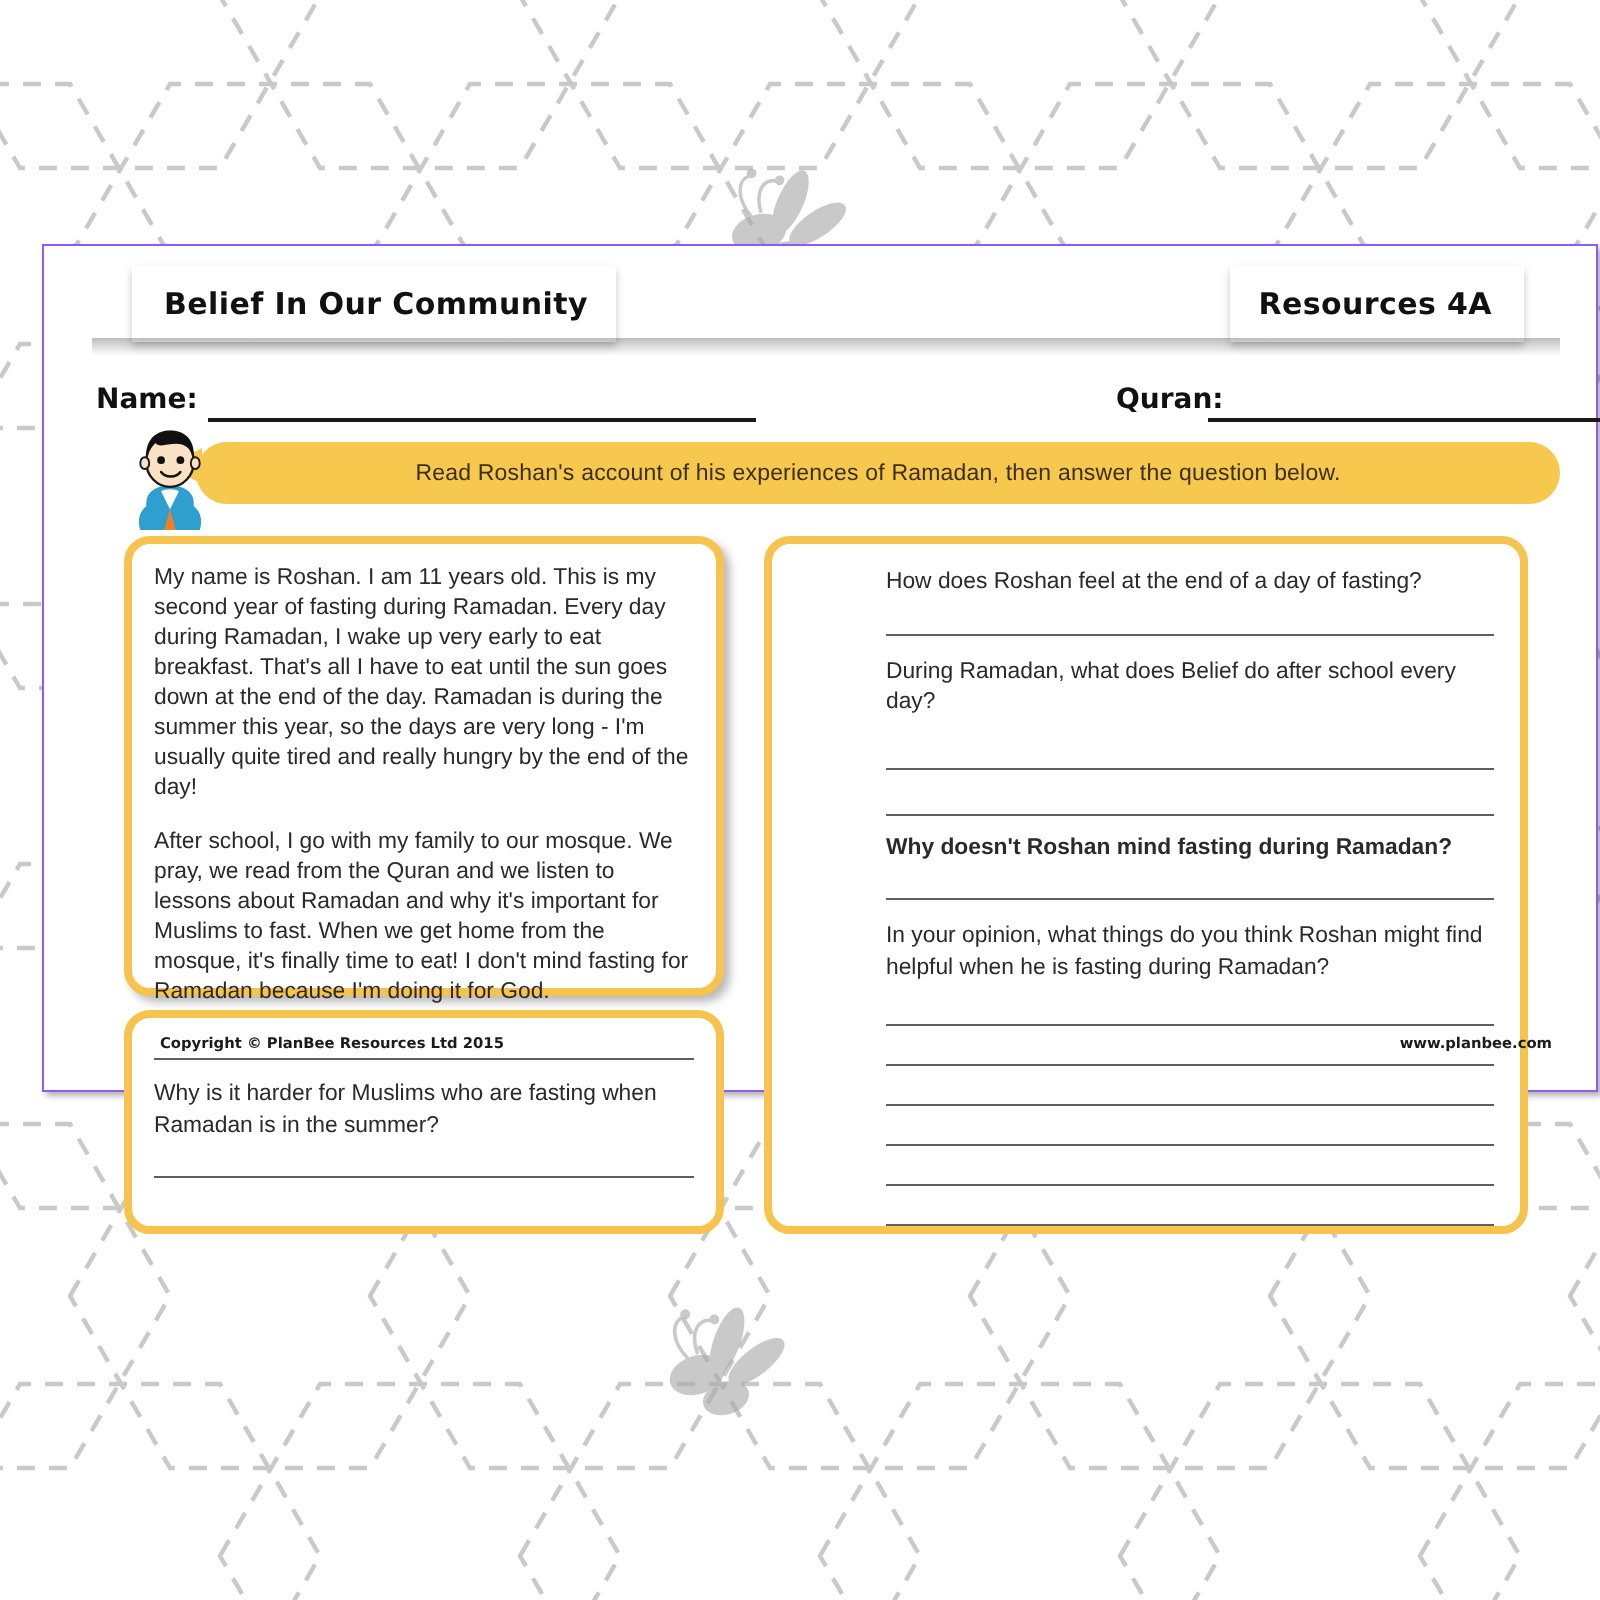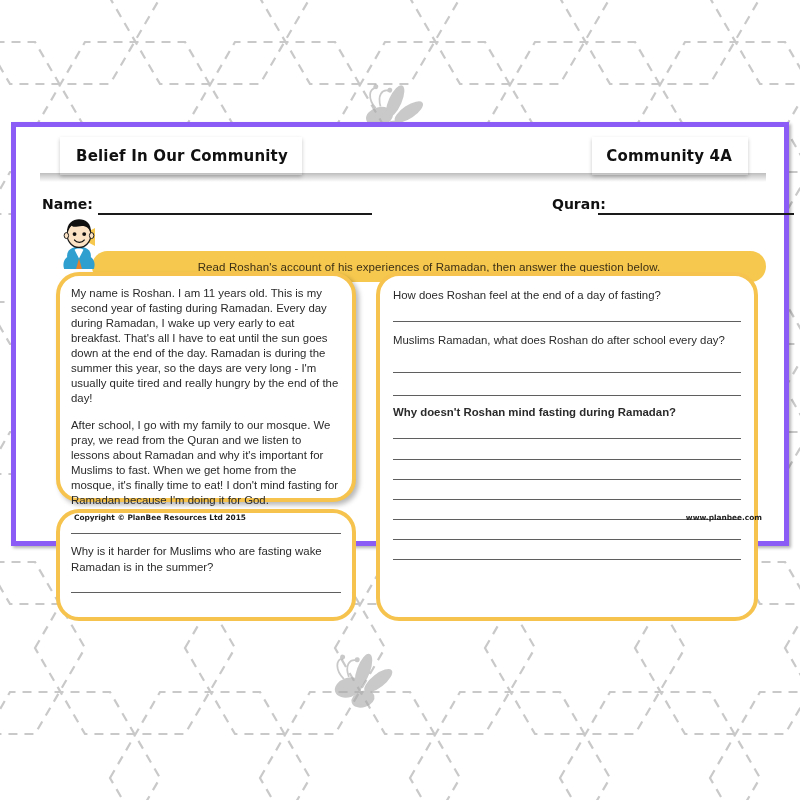--- a/index.html
+++ b/index.html
@@ -23,26 +23,26 @@
 
   .bg-bee {
     position: absolute;
     z-index: 1;
     opacity: .62;
   }
 
   
   #page {
     position: absolute;
-    left: 11px;
+    left: 21px;
     top: 122px;
     width: 778px;
     height: 424px;
     background: #ffffff;
-    border: 5px solid #8b5cf6;
+    border: 1px solid #8b5cf6;
     box-shadow: 2px 2px 3px rgba(0,0,0,.30);
     z-index: 2;
   }
 
   
   .title-bar {
     position: absolute;
     left: 0; top: 0;
     width: 100%;
     height: 60px;
@@ -103,21 +103,20 @@
     position: absolute;
     left: 76px;
     right: 18px;
     top: 98px;
     height: 31px;
     background: #f6c84e;
     border-radius: 16px;
     display: flex;
     align-items: center;
     justify-content: center;
-    margin-top: 26px;
   }
   .banner-tail {
     position: absolute;
     left: 62px;
     top: 101px;
     width: 0; height: 0;
     border-top: 9px solid transparent;
     border-bottom: 9px solid transparent;
     border-right: 17px solid #f6c84e;
   }
@@ -135,21 +134,21 @@
     width: 46px;
     height: 52px;
     z-index: 4;
   }
 
   
   .panel {
     position: absolute;
     background: #ffffff;
     border: 4px solid #f6c44e;
-    border-radius: 23px;
+    border-radius: 13px;
   }
   .panel.shadowed { box-shadow: 3px 3px 5px rgba(0,0,0,.28); }
 
   #passage-panel   { left: 40px;  top: 145px; width: 300px; height: 230px; }
   #leftq-panel     { left: 40px;  top: 382px; width: 300px; height: 112px; }
   #rightq-panel    { left: 360px; top: 145px; width: 382px; height: 349px; }
 
   .panel-inner { padding: 10px 11px 6px 11px; }
 
   .passage-p {
@@ -330,21 +329,21 @@
   </g>
 </svg>
 
 <div id="page">
 
   <div class="title-bar">
     <div class="title-plate left">
       <span class="title-text">Belief In Our Community</span>
     </div>
     <div class="title-plate right">
-      <span class="title-text">Community 4A</span>
+      <span class="title-text">Resources 4A</span>
     </div>
     <div class="title-rule"></div>
   </div>
 
   <div class="namedate">
     <span class="nd-label" style="left:0;">Name:</span>
     <div class="nd-line" style="left:56px; width:274px;"></div>
 
     <span class="nd-label" style="left:510px;">Quran:</span>
     <div class="nd-line" style="left:556px; width:196px;"></div>
@@ -381,38 +380,39 @@
     <div class="panel-inner">
       <p class="passage-p">My name is Roshan. I am 11 years old. This is my second year of fasting during Ramadan. Every day during Ramadan, I wake up very early to eat breakfast. That's all I have to eat until the sun goes down at the end of the day. Ramadan is during the summer this year, so the days are very long - I'm usually quite tired and really hungry by the end of the day!</p>
       <p class="passage-p">After school, I go with my family to our mosque. We pray, we read from the Quran and we listen to lessons about Ramadan and why it's important for Muslims to fast. When we get home from the mosque, it's finally time to eat! I don't mind fasting for Ramadan because I'm doing it for God.</p>
     </div>
   </div>
 
   <div class="panel" id="leftq-panel">
     <div class="panel-inner" style="padding-top:8px;">
       <div class="ans-line" style="margin-top:12px;"></div>
 
-      <p class="qtext" style="margin-top:10px;">Why is it harder for Muslims who are fasting wake Ramadan is in the summer?</p>
+      <p class="qtext" style="margin-top:10px;">Why is it harder for Muslims who are fasting when Ramadan is in the summer?</p>
       <div class="ans-line" style="margin-top:17px;"></div>
     </div>
   </div>
 
   <div class="panel" id="rightq-panel">
-    <div class="panel-inner" style="padding:12px 13px 6px 13px;">
+    <div class="panel-inner" style="padding:12px 13px 6px 13px;margin-left:44px;">
 
       <p class="qtext">How does Roshan feel at the end of a day of fasting?</p>
       <div class="ans-line" style="margin-top:17px;"></div>
 
-      <p class="qtext" style="margin-top:11px;">Muslims Ramadan, what does Roshan do after school every day?</p>
+      <p class="qtext" style="margin-top:11px;">During Ramadan, what does Belief do after school every day?</p>
       <div class="ans-line" style="margin-top:24px;"></div>
       <div class="ans-line" style="margin-top:22px;"></div>
 
       <p class="qtext" style="margin-top:9px;font-weight:bold;">Why doesn't Roshan mind fasting during Ramadan?</p>
       <div class="ans-line" style="margin-top:17px;"></div>
 
+      <p class="qtext" style="margin-top:11px;">In your opinion, what things do you think Roshan might find helpful when he is fasting during Ramadan?</p>
       <div class="ans-line" style="margin-top:20px;"></div>
       <div class="ans-line" style="margin-top:19px;"></div>
       <div class="ans-line" style="margin-top:19px;"></div>
       <div class="ans-line" style="margin-top:19px;"></div>
       <div class="ans-line" style="margin-top:19px;"></div>
       <div class="ans-line" style="margin-top:19px;"></div>
     </div>
   </div>
 
   <div class="footer">

